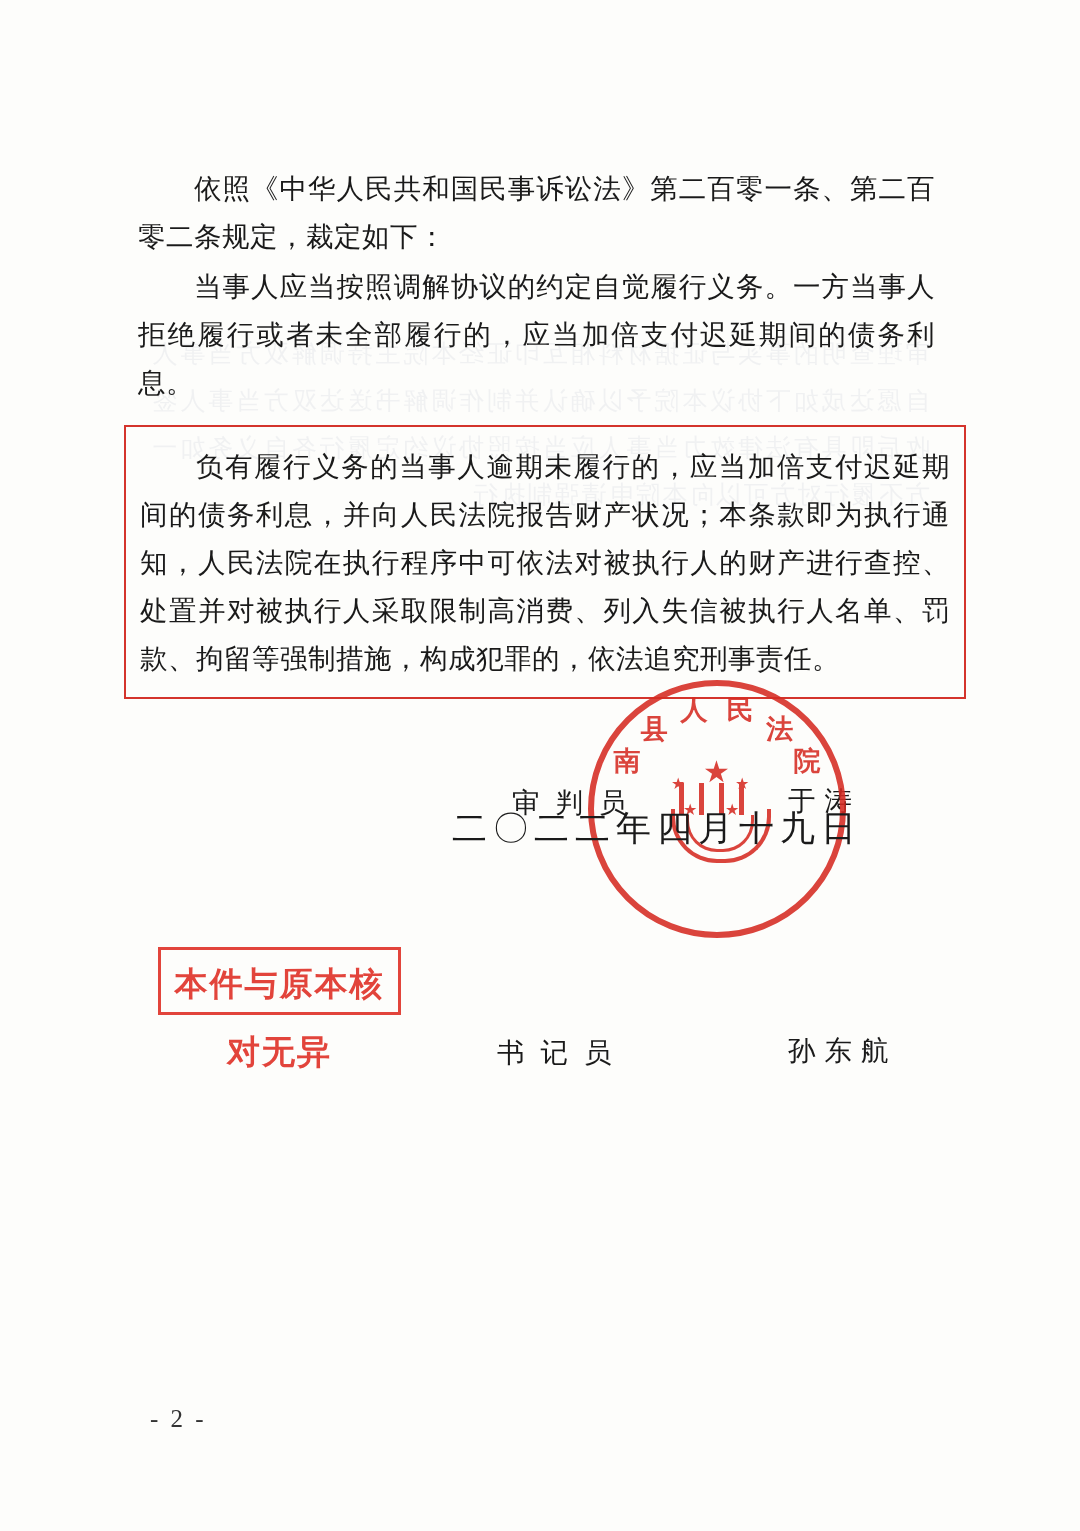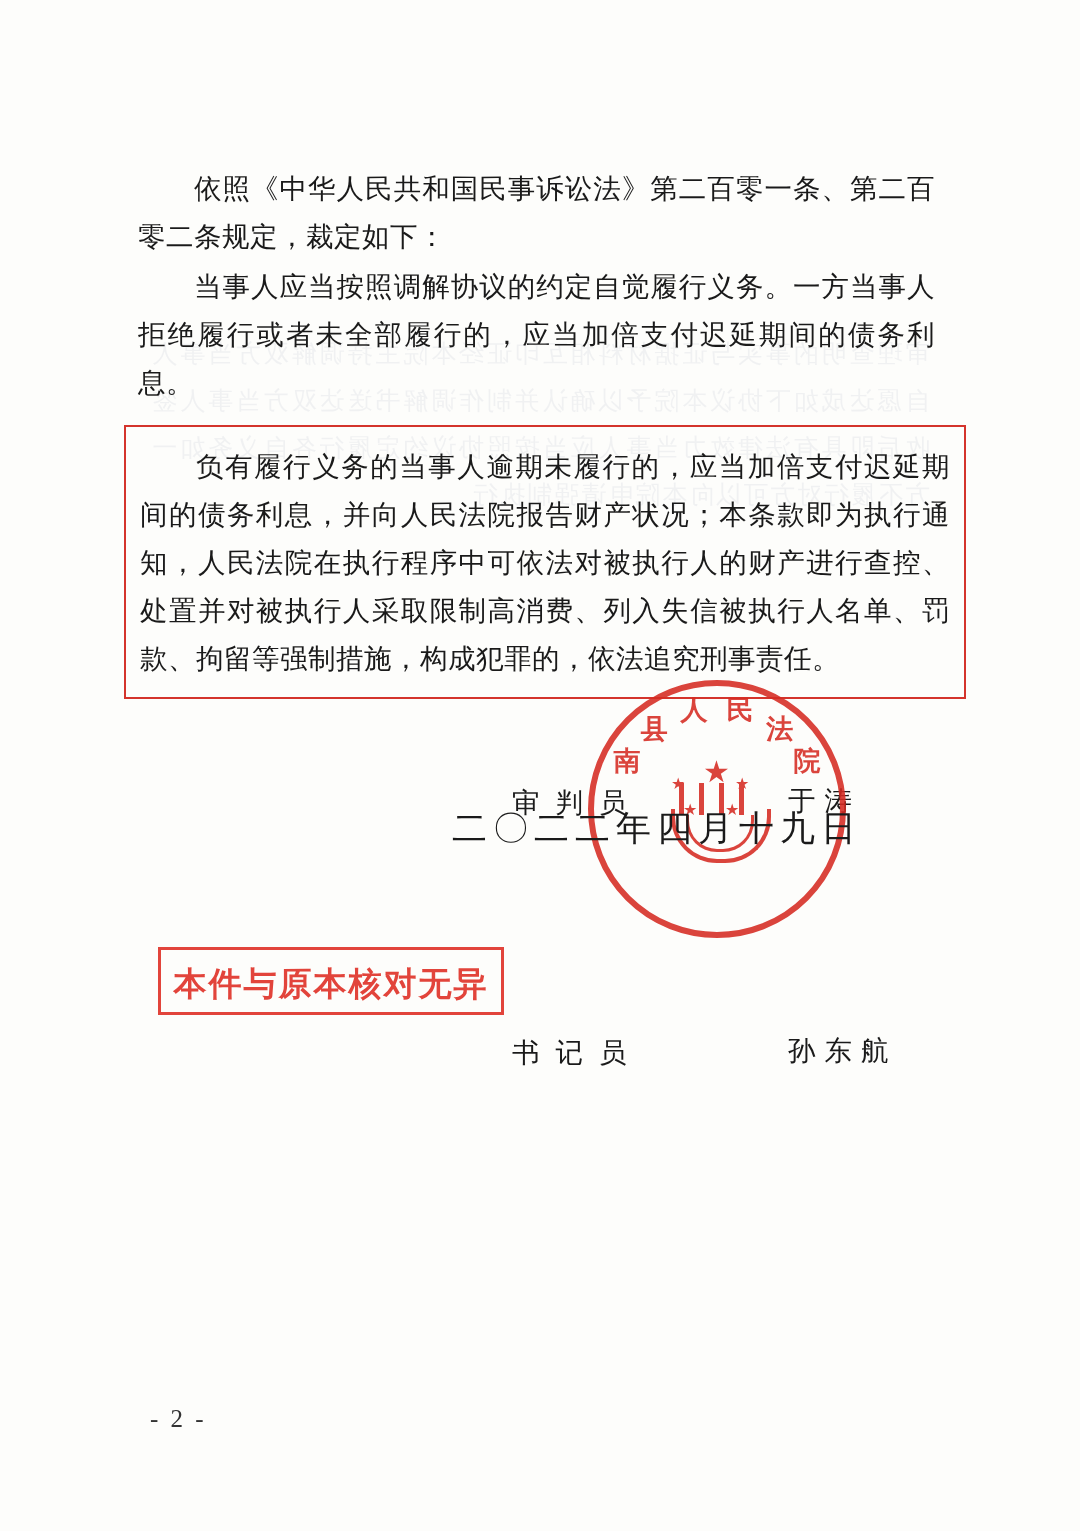--- a/index.html
+++ b/index.html
@@ -87,21 +87,21 @@
     position: absolute;
     letter-spacing: 16px;
   }
   .sign-name {
     position: absolute;
     letter-spacing: 9px;
     font-family: Liberation Mono, monospace;
   }
   .r-judge { left: 374px; }
   .n-judge { left: 650px; }
-  .r-clerk { left: 374px; }
+  .r-clerk { left: 359px; }
   .n-clerk { left: 650px; text-align: right; }
   .date-line {
     position: absolute;
     left: 452px;
     top: 805px;
     font-size: 35px;
     letter-spacing: 6px;
     color: #1a1a1a;
     white-space: nowrap;
   }
@@ -176,21 +176,21 @@
     top: 30px;
     width: 5px;
     height: 32px;
     background: #d62b22;
   }
   
   .verify-stamp {
     position: absolute;
     left: 158px;
     top: 947px;
-    width: 346px;
+    width: 243px;
     height: 68px;
     border: 3px solid #e0352b;
     color: #e0352b;
     font-size: 33px;
     font-weight: bold;
     letter-spacing: 2px;
     line-height: 68px;
     text-align: center;
     font-family: "Liberation Sans", sans-serif;
     opacity: 0.92;

